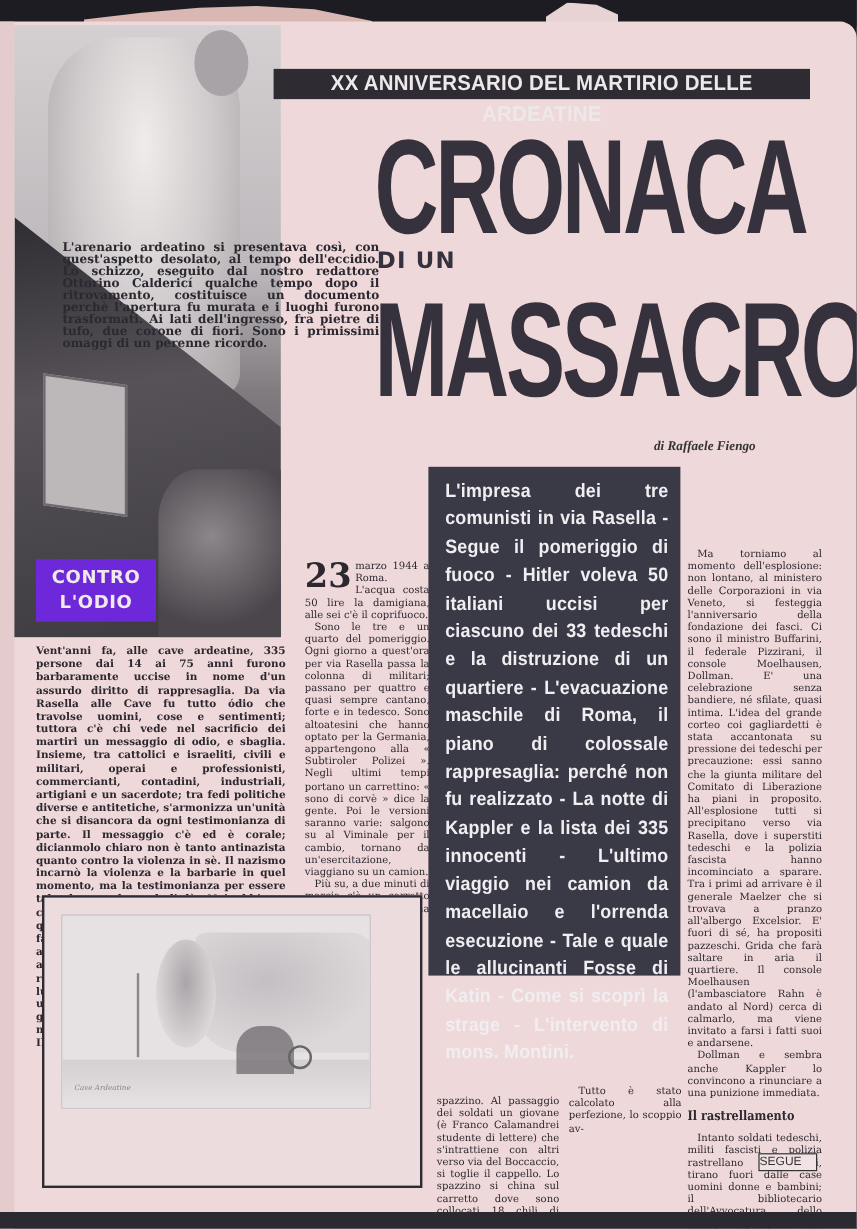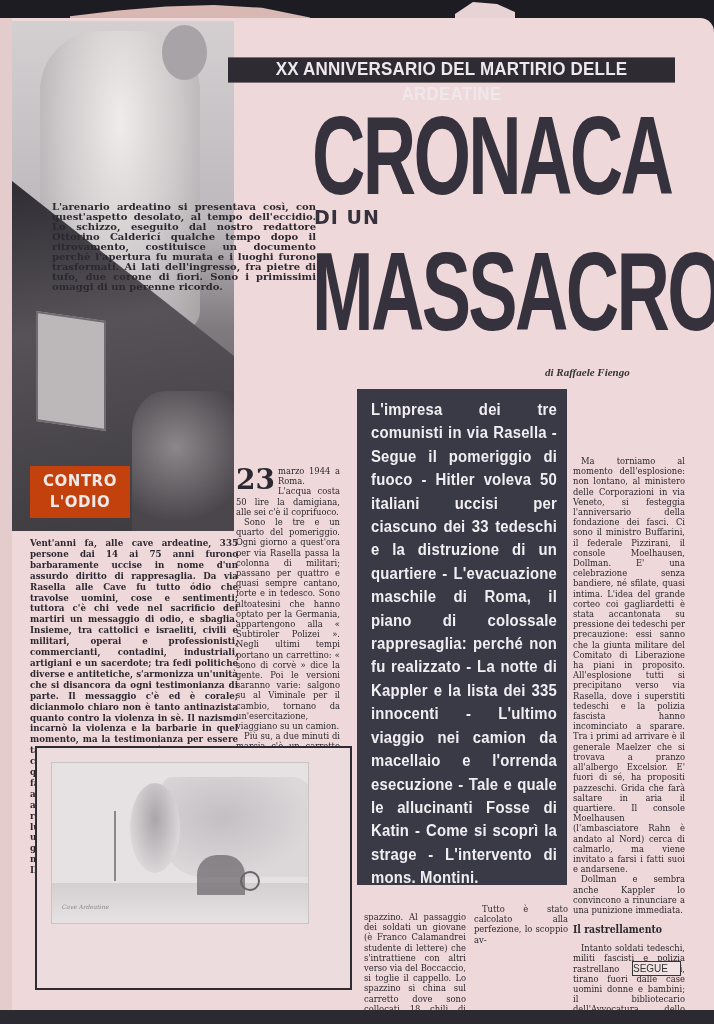--- a/index.html
+++ b/index.html
@@ -12,41 +12,41 @@
   .page-edge { position: absolute; left: 0; top: 0; width: 12px; height: 1006px; background: #e4cccd; }
   .bottom-band { position: absolute; left: 0; bottom: 0; width: 714px; height: 14px; background: #2c2a31; }
 
   
   .photo { position: absolute; left: 12px; top: 3px; width: 222px; height: 510px; background: linear-gradient(180deg, #d4d0d2 0%, #bdb8bb 40%, #7f7b7f 60%, #4f4b50 100%); overflow: hidden; }
   .statue { position: absolute; left: 28px; top: 10px; width: 160px; height: 300px; background: radial-gradient(ellipse at 50% 30%, #efeceb 0%, #cfcacb 50%, #a5a0a2 100%); border-radius: 60px 60px 20px 20px; }
   .statue-head { position: absolute; left: 150px; top: 4px; width: 45px; height: 55px; border-radius: 50%; background: #a8a3a6; }
   .ledge { position: absolute; left: 0; top: 160px; width: 222px; height: 350px; background: linear-gradient(170deg, #2f2c33 0%, #565257 40%, #3d3a40 100%); clip-path: polygon(0 0, 100% 50%, 100% 100%, 0 100%); }
   .plaque { position: absolute; left: 24px; top: 295px; width: 70px; height: 110px; background: #bcb7b9; transform: skewY(8deg); border: 2px solid #6e6a6f; }
   .foliage { position: absolute; left: 120px; top: 370px; width: 110px; height: 140px; background: radial-gradient(circle at 40% 40%, #8c878b 0%, #4a464b 70%); border-radius: 30% 10% 0 0; }
-  .contro-label { position: absolute; left: 30px; top: 448px; width: 100px; height: 52px; background: #c2410c; color: #efe9ea; font-family: "DejaVu Sans", sans-serif; font-weight: bold; font-size: 15px; line-height: 21px; text-align: center; padding-top: 5px; letter-spacing: 0.5px; }
+  .contro-label { position: absolute; left: 30px; top: 448px; width: 100px; height: 52px; background: #6d28d9; color: #efe9ea; font-family: "DejaVu Sans", sans-serif; font-weight: bold; font-size: 15px; line-height: 21px; text-align: center; padding-top: 5px; letter-spacing: 0.5px; }
 
   
   .kicker { position: absolute; left: 228px; top: 40px; width: 447px; height: 24px; background: #2e2b32; color: #eee8ea; font-family: "Liberation Sans", sans-serif; font-weight: bold; font-size: 17px; line-height: 24px; text-align: center; letter-spacing: 0.2px; transform: scaleY(1.05); }
   .title { position: absolute; left: 300px; top: 82px; width: 300px; font-family: "Liberation Sans", sans-serif; font-weight: bold; color: #36323d; line-height: 1; }
   .title-1, .title-3 { display: block; font-size: 112px; letter-spacing: -4px; transform: scaleX(0.66); transform-origin: left; white-space: nowrap; height: 108px; }
   .title-1 { margin-left: 12px; }
   .title-2 { display: block; font-size: 19px; margin-left: 14px; height: 28px; letter-spacing: 1px; font-family: "DejaVu Sans", sans-serif; }
   .title-3 { margin-left: 12px; }
   .byline { position: absolute; left: 545px; top: 348px; font-family: Liberation Serif, serif; font-style: italic; font-weight: bold; font-size: 11px; color: #333; }
 
   
-  .summary-box { position: absolute; left: 357px; top: 371px; width: 210px; height: 496px; background: #3a3a47; padding: 9px 11px 0 14px; }
+  .summary-box { position: absolute; left: 357px; top: 371px; width: 210px; height: 424px; background: #3a3a47; padding: 9px 11px 0 14px; }
   .summary-box p { color: #f1eef2; font-family: "Liberation Sans", sans-serif; font-weight: bold; font-size: 16px; line-height: 23.4px; text-align: justify; letter-spacing: 0.2px; transform: scaleX(0.93); transform-origin: left; width: 200px; }
 
   
   .col { position: absolute; font-size: 8.4px; line-height: 10.2px; text-align: justify; color: #2b2830; font-family: "DejaVu Serif", serif; font-weight: bold; hyphens: auto; }
   .col p { text-indent: 8px; }
   .col p.noindent { text-indent: 0; }
   .intro { left: 30px; top: 520px; width: 208px; font-size: 8.7px; line-height: 10.9px; }
-  .col-mid { left: 236px; top: 448px; width: 104px; font-weight: normal; }
+  .col-mid { left: 254px; top: 448px; width: 104px; font-weight: normal; }
   .dropcap { float: left; font-size: 28px; line-height: 24px; font-weight: bold; margin-right: 3px; margin-top: 2px; }
   .col-right { left: 573px; top: 438px; width: 112px; font-weight: normal; }
   .subhead { font-family: "DejaVu Serif", serif; font-weight: bold; font-size: 11px; line-height: 14px; margin: 8px 0 6px 0; text-indent: 0 !important; transform: scaleX(0.85); transform-origin: left; white-space: nowrap; }
   .col-b1 { left: 364px; top: 894px; width: 102px; font-weight: normal; }
   .col-b2 { left: 474px; top: 886px; width: 94px; font-weight: normal; }
 
   
   .sketch-frame { position: absolute; left: 35px; top: 728px; width: 317px; height: 244px; border: 2px solid #2e2b33; background: #eddcdd; }
   .sketch { position: absolute; left: 14px; top: 14px; width: 258px; height: 162px; background: #e6e2e4; border: 1px solid #c9c4c6; overflow: hidden; }
   .sk-rock { position: absolute; left: 110px; top: 14px; width: 150px; height: 100px; background: radial-gradient(ellipse at 40% 40%, #c3bfc2 0%, #dcd8da 70%); border-radius: 10px 20px 0 40px; }

